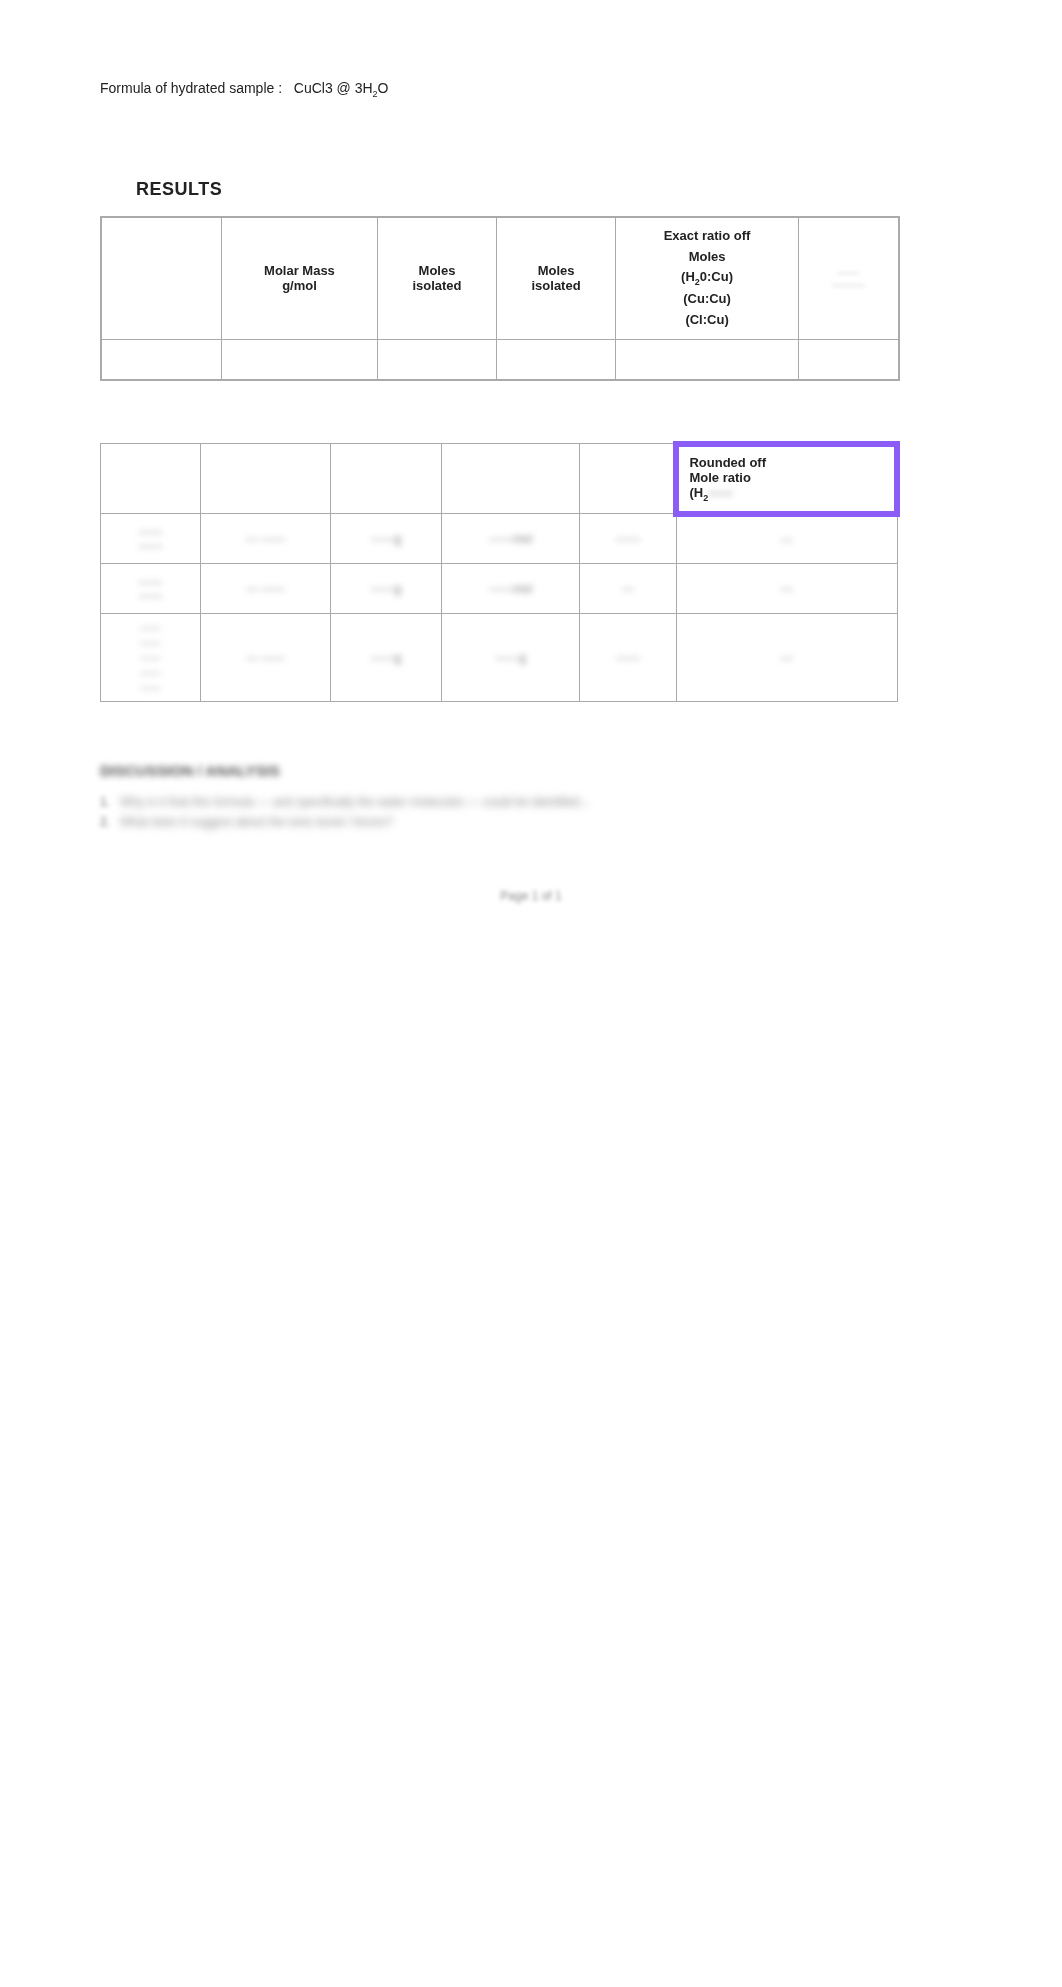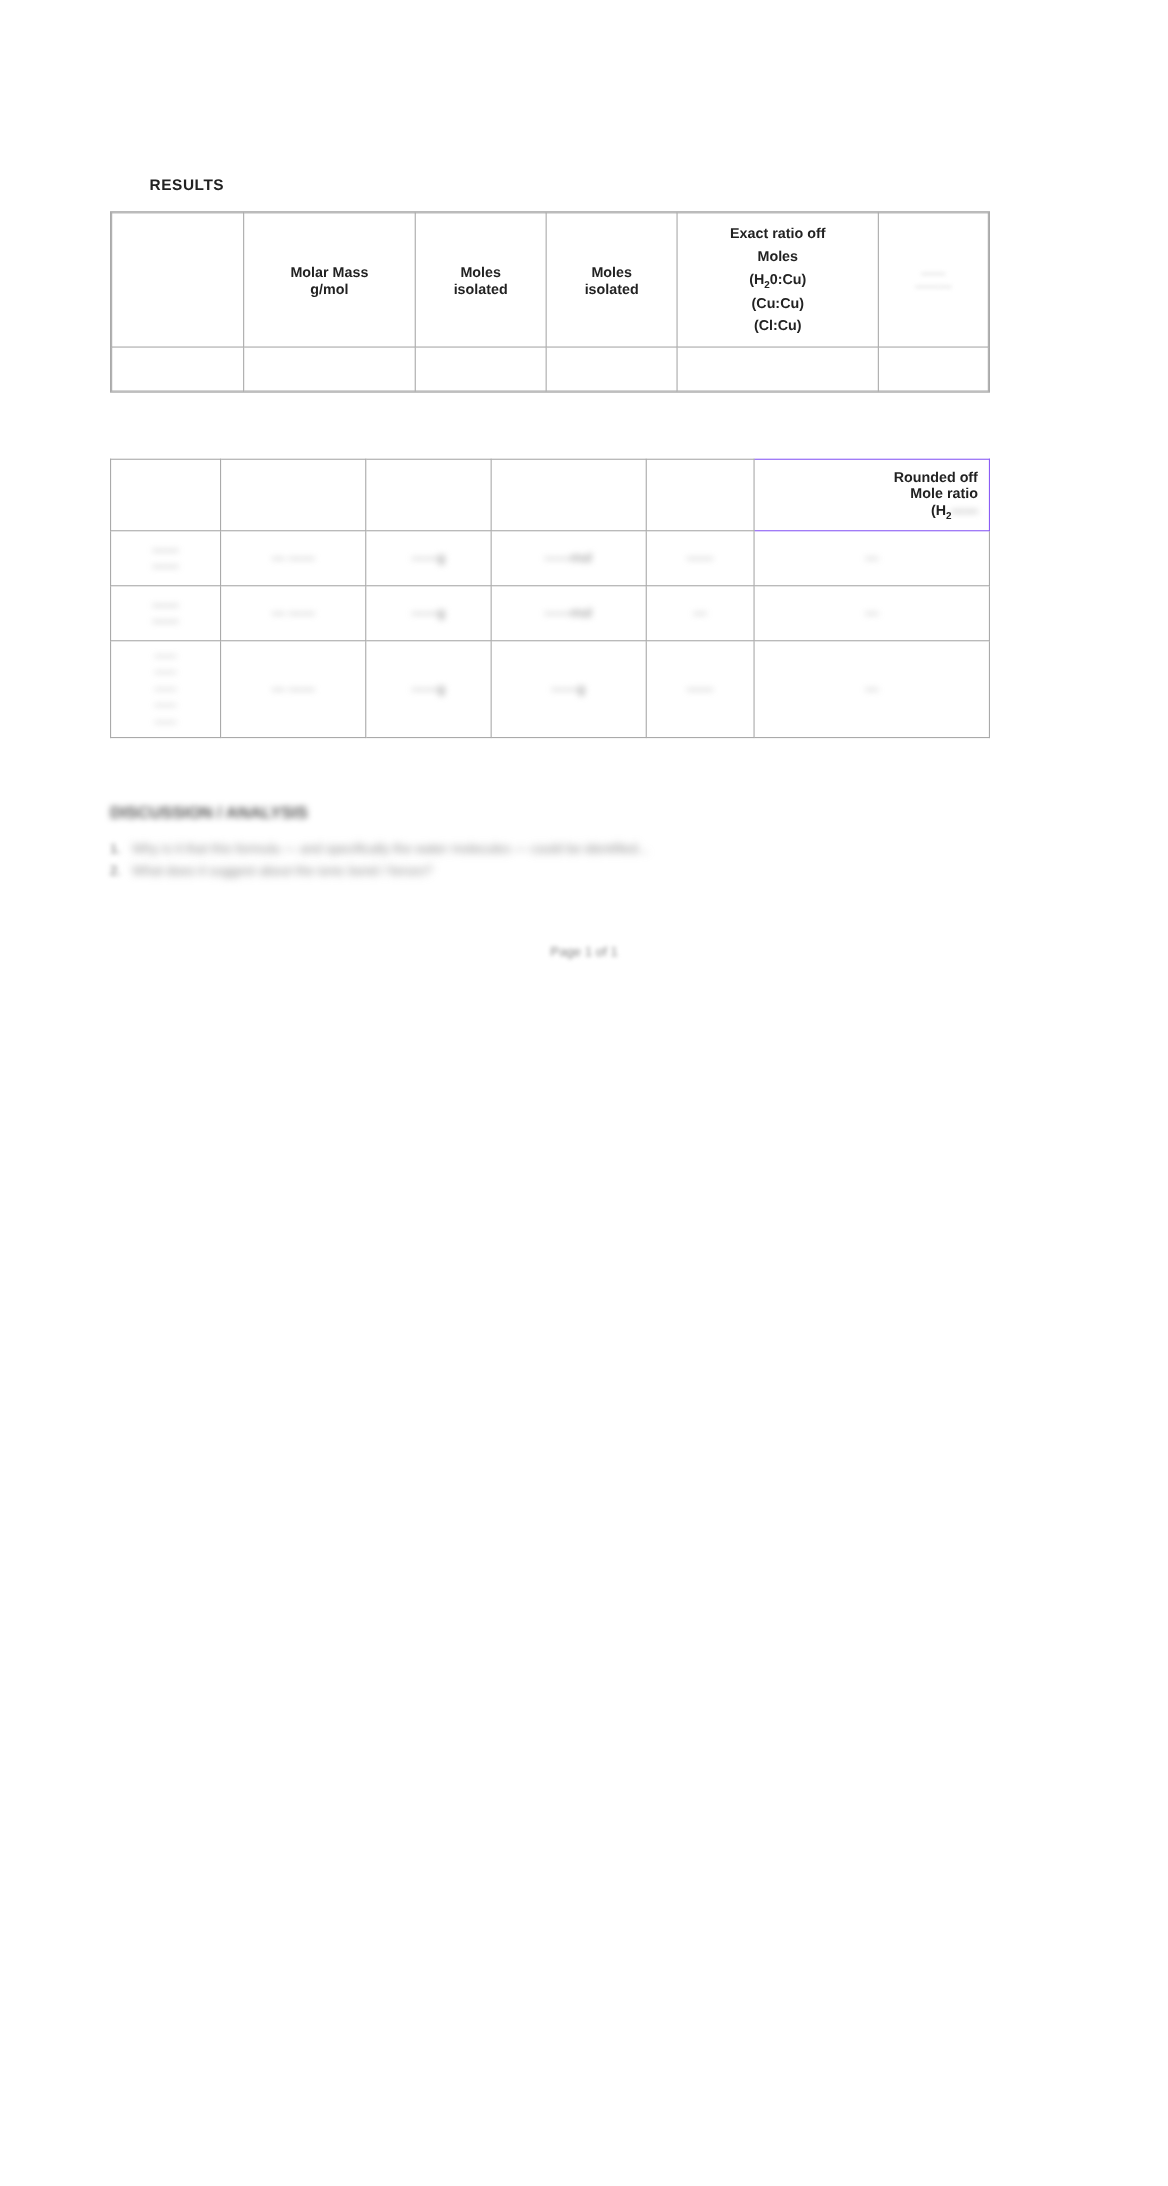--- a/index.html
+++ b/index.html
@@ -29,21 +29,21 @@
       margin-bottom: 12px;
       font-size: 14px;
     }
 
     .results-section {
       margin-top: 80px;
     }
 
     .results-title {
       font-weight: bold;
-      font-size: 14px;
+      font-size: 18px;
       margin-bottom: 16px;
       letter-spacing: 0.5px;
       padding-left: 36px;
     }
 
     .table-wrapper {
       border: 1px solid #aaa;
       width: 100%;
       max-width: 800px;
     }
@@ -133,20 +133,25 @@
     .empty-row td {
       height: 40px;
     }
   </style>
 </head>
 <body>
 
 <div class="page">
 
   <div class="formula-section">
+    <div class="formula-line">
+      <span>Formula of hydrated sample :</span>
+      &nbsp;
+      <span>CuCl3 @ 3H<sub>2</sub>O</span>
+    </div>
   </div>
 
   <div class="results-section">
     <div class="results-title">RESULTS</div>
 
     <div class="table-wrapper">
       <table>
         <thead>
           <tr>
             <td style="width:120px;"></td>
@@ -186,21 +191,21 @@
 
     <div class="second-table-section">
       <table>
         <thead>
           <tr>
             <td style="width:100px; border: 1px solid #aaa;"></td>
             <td style="border: 1px solid #aaa;"></td>
             <td style="border: 1px solid #aaa;"></td>
             <td style="border: 1px solid #aaa;"></td>
             <td style="border: 1px solid #aaa;"></td>
-            <td class="rounded-header" style="border: 1px solid #8b5cf6; text-align:right;">
+            <td class="rounded-header" style="border: 6px solid #8b5cf6; text-align:left;">
               <strong>Rounded off</strong><br>
               <strong>Mole ratio</strong><br>
               <strong>(H<sub>2</sub></strong><span class="blurred-text">——</span>
             </td>
           </tr>
         </thead>
         <tbody>
           <tr style="height:50px;">
             <td style="border:1px solid #aaa;">
               <div class="blurred-text">——<br>——</div>

